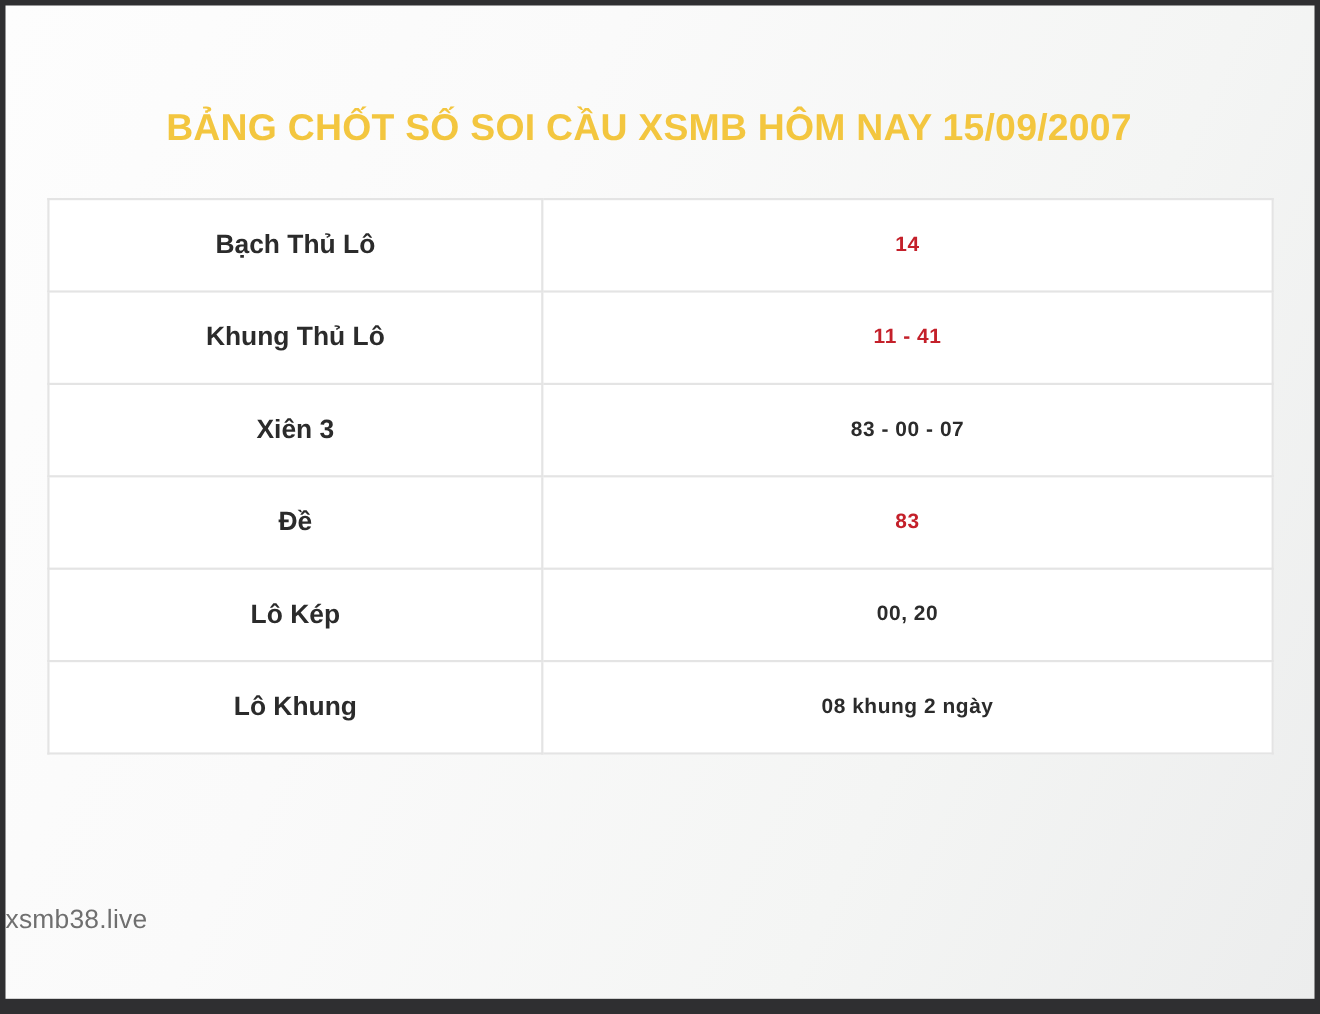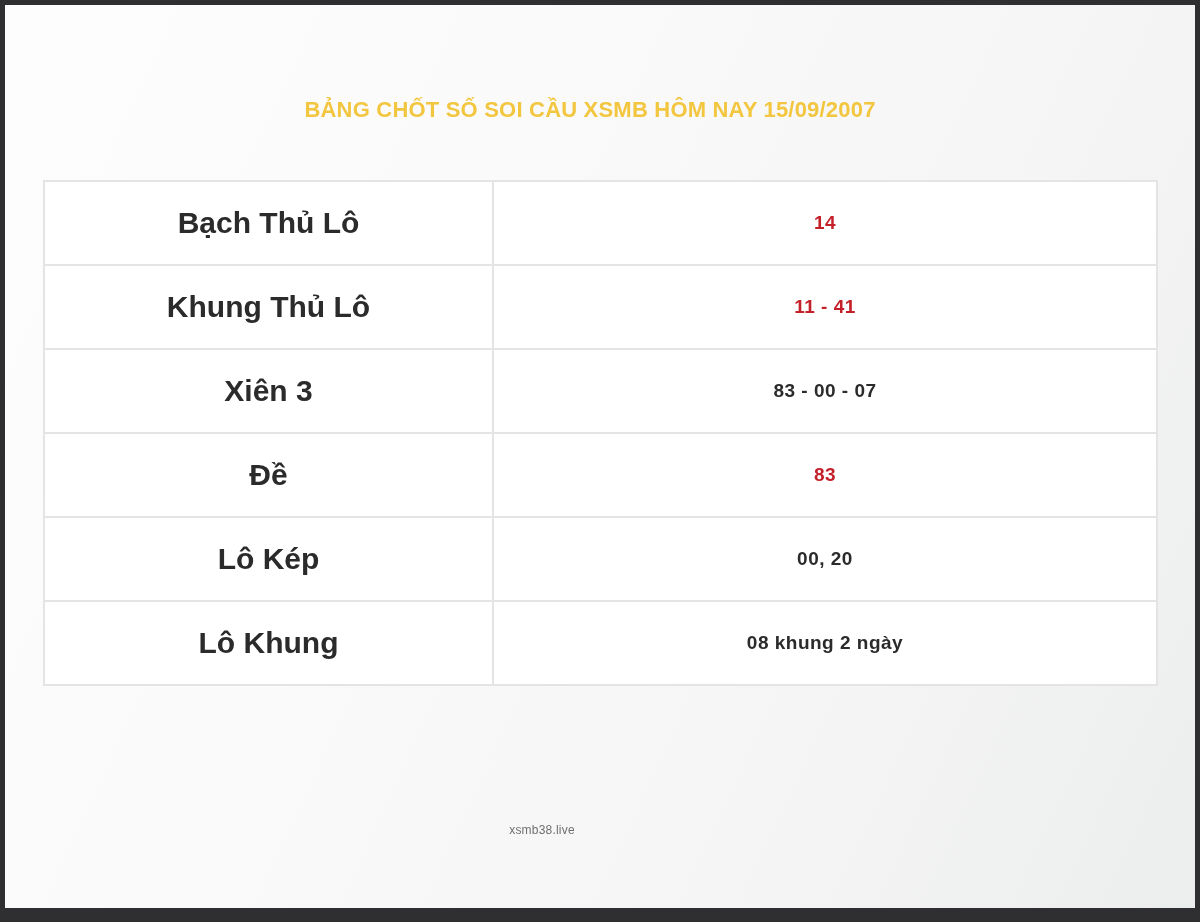--- a/index.html
+++ b/index.html
@@ -38,21 +38,21 @@
     overflow: hidden;
   }
 
   
   .title {
     position: absolute;
     left: 0;
     top: 92px;
     width: 1170px;
     text-align: center;
-    font-size: 22px;
+    font-size: 34px;
     font-weight: 700;
     letter-spacing: 0.2px;
     color: #f3c63f;
     white-space: nowrap;
   }
 
   
   .table-wrap {
     position: absolute;
     left: 38px;
@@ -74,21 +74,21 @@
     vertical-align: middle;
     background: #ffffff;
     padding: 0;
   }
 
   .col-label {
     width: 447px;
   }
 
   .cell-label {
-    font-size: 30px;
+    font-size: 24px;
     font-weight: 700;
     color: #2b2b2b;
   }
 
   .cell-value {
     font-size: 19px;
     font-weight: 700;
     color: #2b2b2b;
     letter-spacing: 0.5px;
   }
@@ -96,22 +96,21 @@
   .cell-value.highlight {
     color: #c4202a;
   }
 
   
   .footer {
     position: absolute;
     left: 0;
     top: 818px;
     width: 1074px;
-    text-align: center;
-    font-size: 12px;
+    font-size: 24px;
     font-weight: 400;
     color: #6f6f6f;
     letter-spacing: 0.2px;
   }
 </style>
 </head>
 <body>
 
 <div class="page-frame">
   <div class="page">

